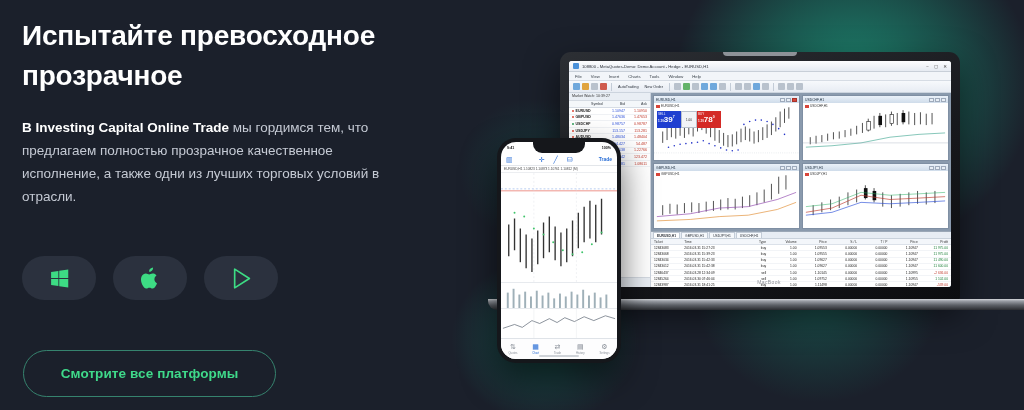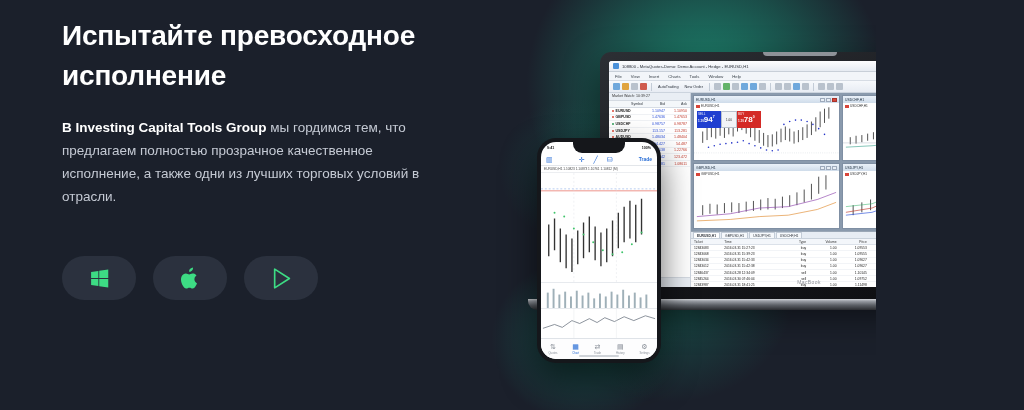--- a/index.html
+++ b/index.html
@@ -5,25 +5,24 @@
   * { box-sizing: border-box; margin: 0; padding: 0; }
   html, body { width: 1024px; height: 410px; overflow: hidden; }
   body {
     font-family: "Liberation Sans", sans-serif;
     background: #1b202b;
     position: relative;
   }
 
   .hero {
     position: relative;
-    width: 836px;
+    width: 1024px;
     height: 410px;
     background: #1b202b;
     overflow: hidden;
-    margin-left: 40px;
   }
 
   
   .glow-right {
     position: absolute;
     right: -60px; top: -130px;
     width: 460px; height: 430px;
     background: radial-gradient(closest-side, rgba(29,141,116,0.95) 0%, rgba(26,116,98,0.55) 45%, rgba(27,32,43,0) 78%);
     pointer-events: none;
   }
@@ -321,23 +320,23 @@
 <div class="hero">
 
   <div class="glow-right"></div>
   <div class="glow-mid"></div>
   <div class="glow-left-phone"></div>
   <div class="glow-top-phone"></div>
 
   <div class="copy">
     <h1 class="headline">
       <span class="l">Испытайте превосходное</span>
-      <span class="l">исполнение</span>
+      <span class="l">прозрачное</span>
     </h1>
-    <p class="paragraph"><span class="brand">В Investing Capital Tools Group</span><span> мы гордимся тем, что предлагаем полностью прозрачное качественное исполнение, а также одни из лучших торговых условий в отрасли.</span></p>
+    <p class="paragraph"><span class="brand">В Investing Capital Online Trade</span><span> мы гордимся тем, что предлагаем полностью прозрачное качественное исполнение, а также одни из лучших торговых условий в отрасли.</span></p>
   </div>
 
   <div class="platforms">
     <div class="pill">
       <span>
         <svg width="21" height="21" viewBox="0 0 24 24">
             <path fill="#3ddc84" d="M2.4 4.6 10.7 3.4v8.1H2.4zM11.7 3.2 22 1.8v9.7H11.7zM2.4 12.5h8.3v8.1L2.4 19.4zM11.7 12.5H22v9.7l-10.3-1.4z"></path>
           </svg>
       </span>
     </div>
@@ -350,20 +349,21 @@
     </div>
     <div class="pill">
       <span>
         <svg width="21" height="23" viewBox="0 0 24 26">
             <path fill="none" stroke="#3ddc84" stroke-width="1.9" stroke-linejoin="round" d="M4.2 2.3v21.4L21 13z"></path>
           </svg>
       </span>
     </div>
   </div>
 
+  <button class="cta">Смотрите все платформы</button>
 
   <div class="stage">
 
     <div class="laptop">
       <div class="laptop-lid">
         <div class="laptop-notch"></div>
         <div class="laptop-screen">
 
           <div class="mt-title">
             <span class="mt-ico"></span>
@@ -573,21 +573,21 @@
                         <line x1="0" y1="70" x2="200" y2="70"></line>
                       </g>
                     </svg>
                     <div class="onechart-tag">
                         <span class="sq"></span>
                         <span>EURUSD,H1</span>
                       </div>
                     <div class="oneclick">
                       <div class="oc-side sell">
                         <span class="oc-top">SELL</span>
-                        <span class="oc-big"><small style="font-size:3px">1.10</small><span>94</span><sup>7</sup></span>
+                        <span class="oc-big"><small style="font-size:3px">1.10</small><span>39</span><sup>7</sup></span>
                       </div>
                       <div class="oc-mid">
                         <span>1.00</span>
                       </div>
                       <div class="oc-side buy">
                         <span class="oc-top">BUY</span>
                         <span class="oc-big"><small style="font-size:3px">1.10</small><span>78</span><sup>0</sup></span>
                       </div>
                     </div>
                   </div>

